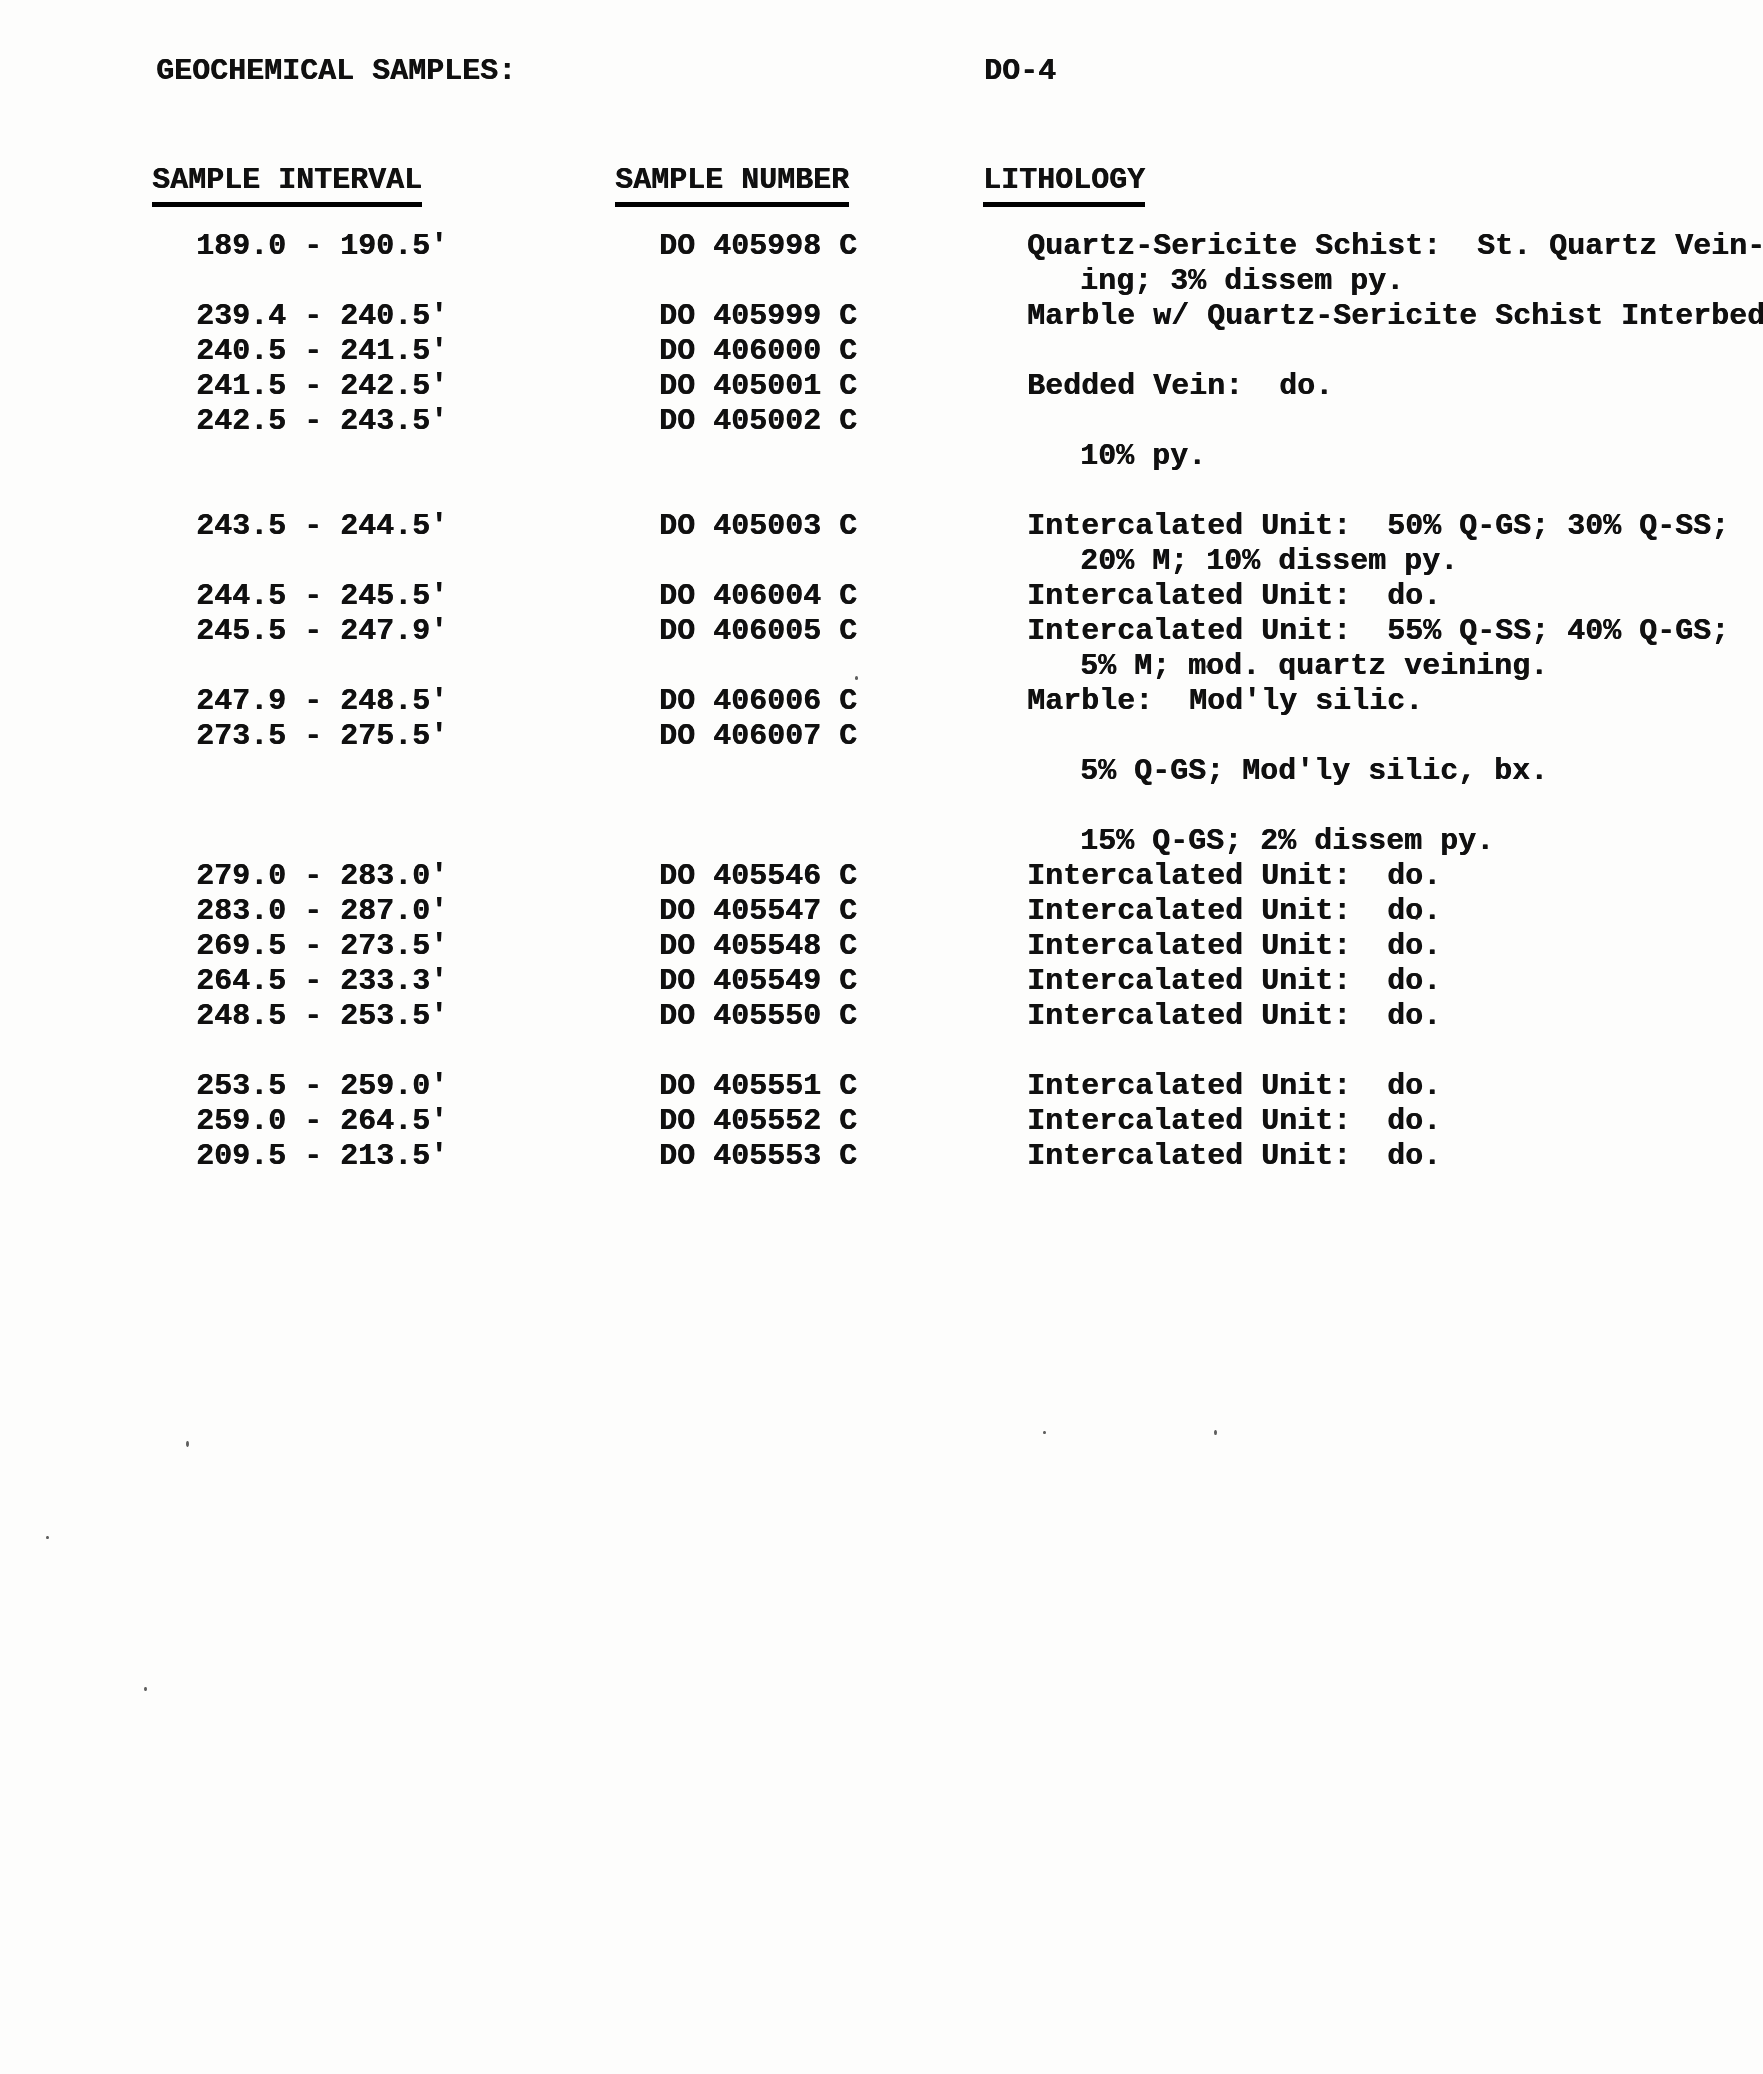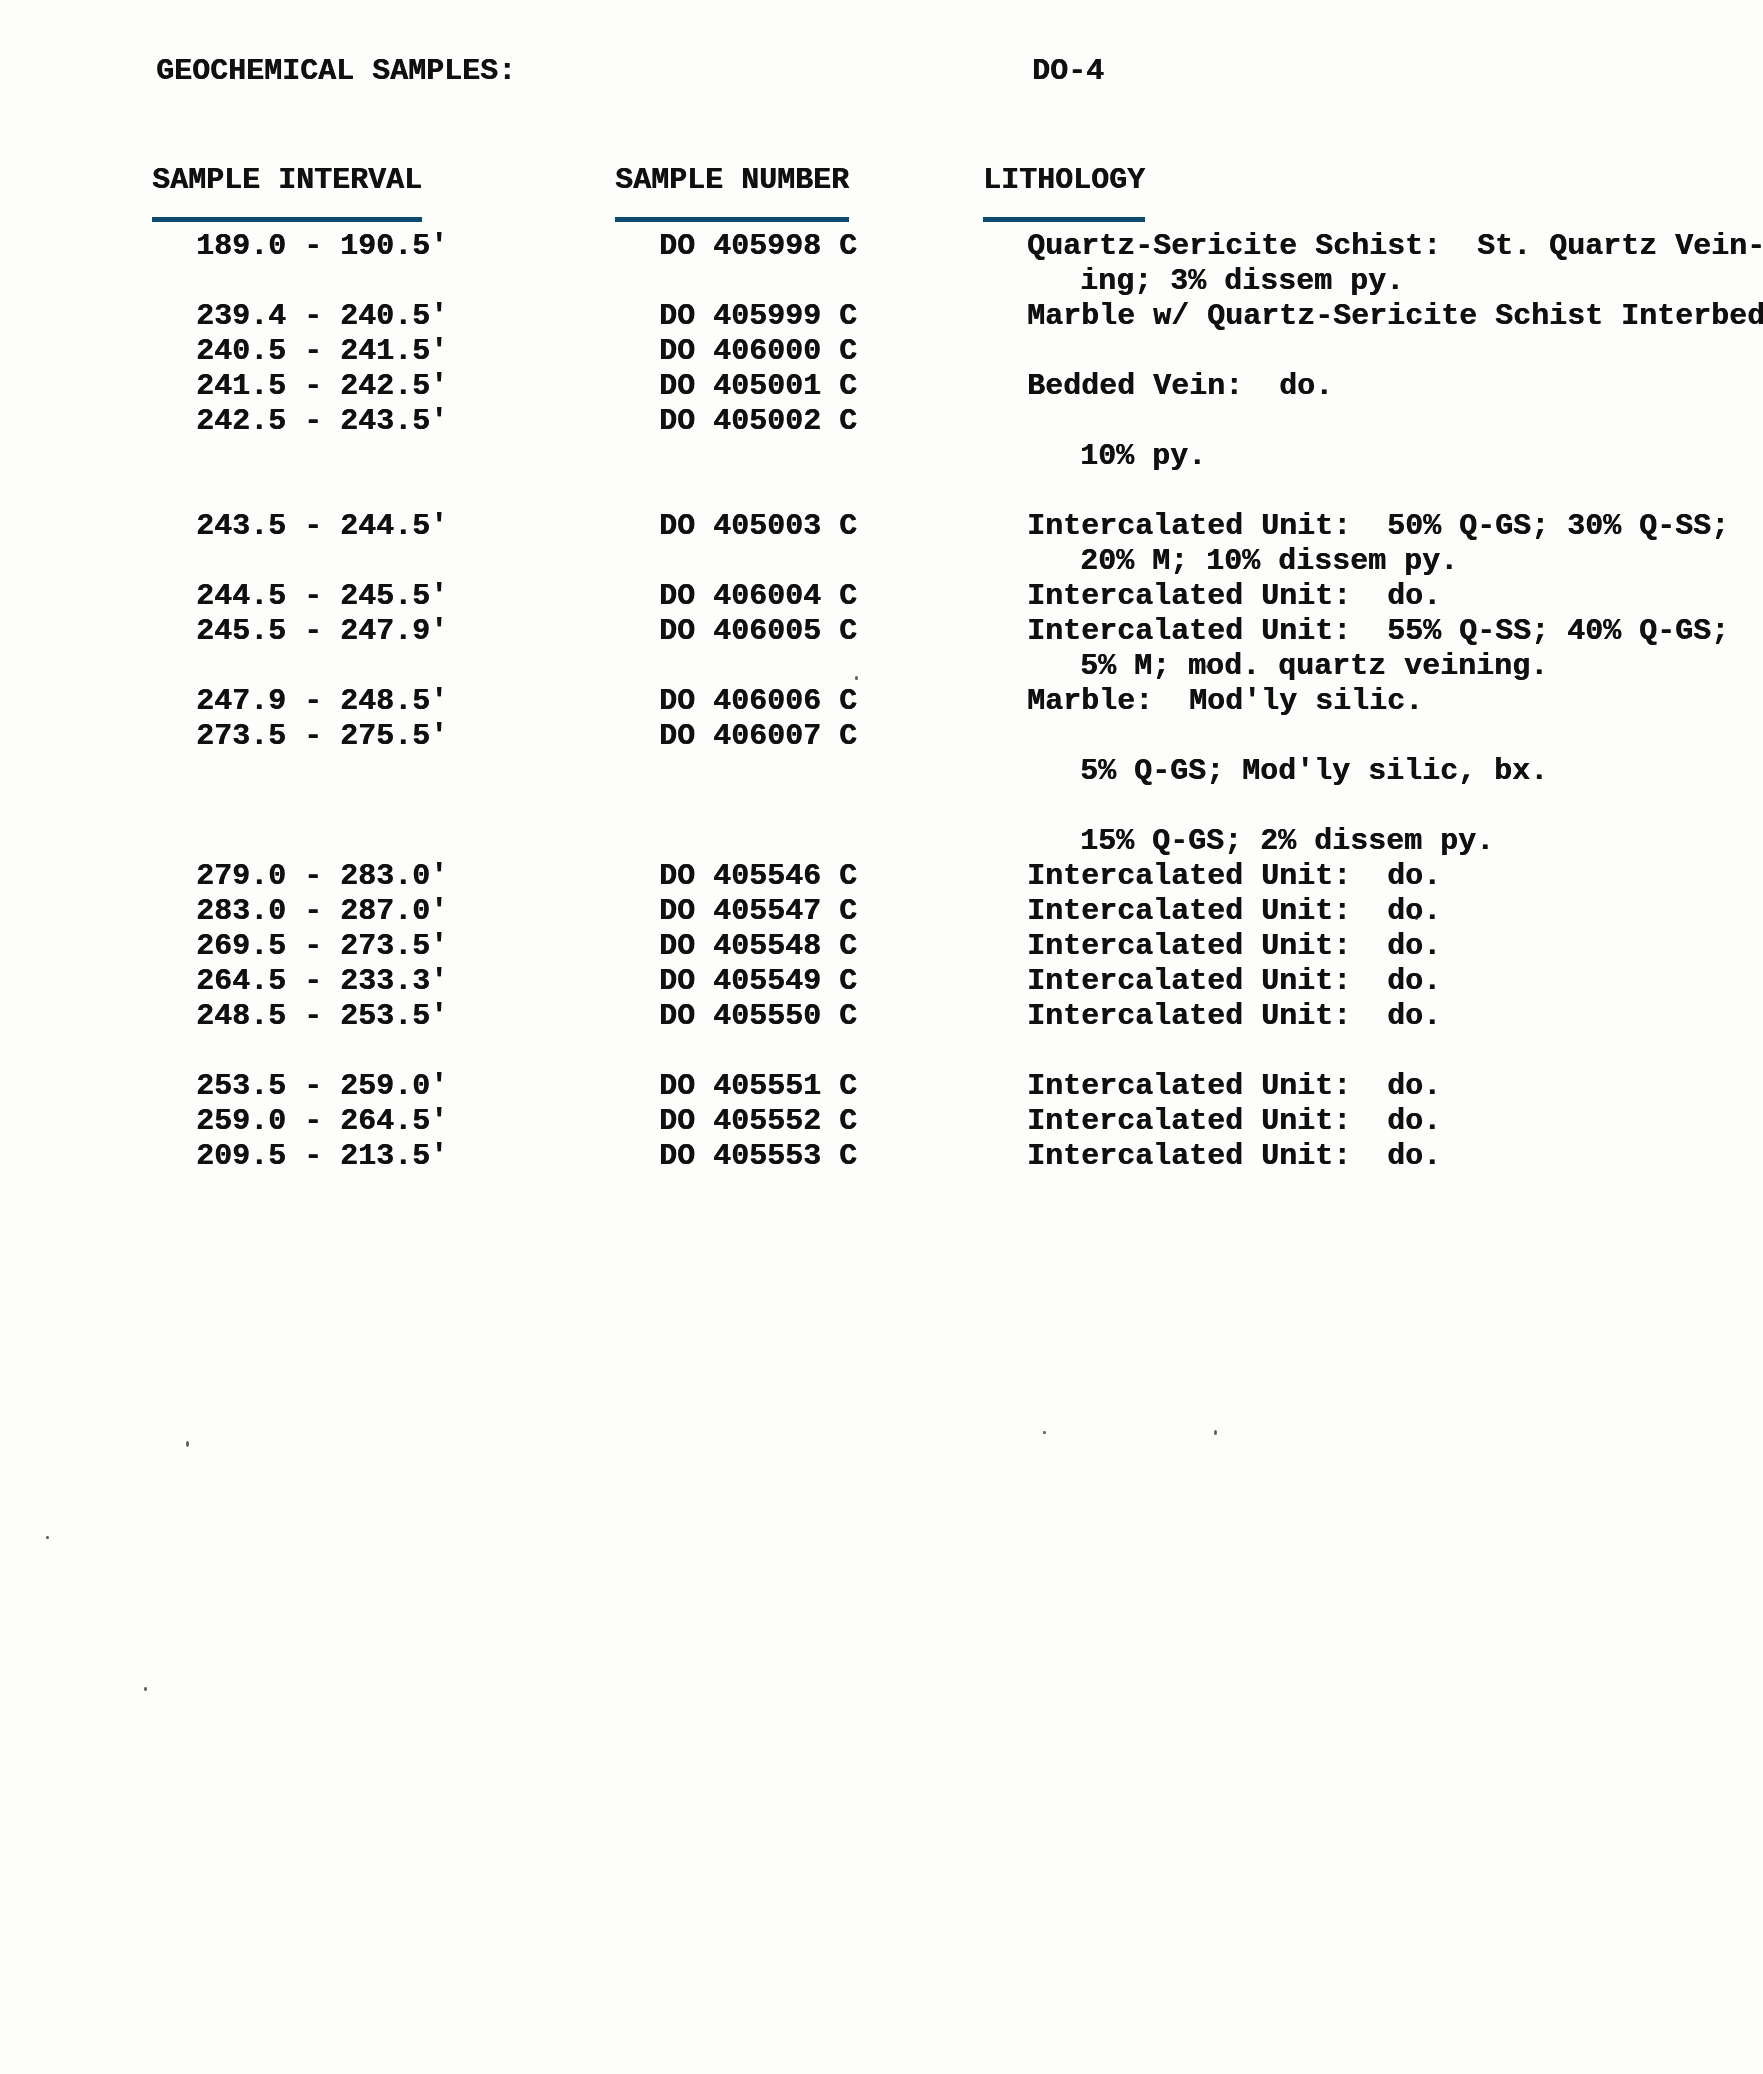--- a/index.html
+++ b/index.html
@@ -29,34 +29,33 @@
   }
   .doc-title {
     position: absolute;
     top: 54px;
     left: 156px;
   }
   .page-ref {
     position: absolute;
     top: 54px;
     left: 984px;
-    margin-left: 48px;
   }
   .headers {
     position: absolute;
     top: 163px;
     left: 0;
     width: 100%;
     height: 58px;
   }
   .header-cell {
     position: absolute;
     top: 0;
-    border-bottom: 5px solid #0c4a6e;
-    padding-bottom: 20px;
+    border-bottom: 5px solid #000000;
+    padding-bottom: 5px;
   }
   .h-interval { left: 152px; }
   .h-number   { left: 615px; }
   .h-litho    { left: 983px; }
   .rows {
     position: absolute;
     top: 227px;
     left: 0;
     width: 100%;
     padding-left: 44px;

